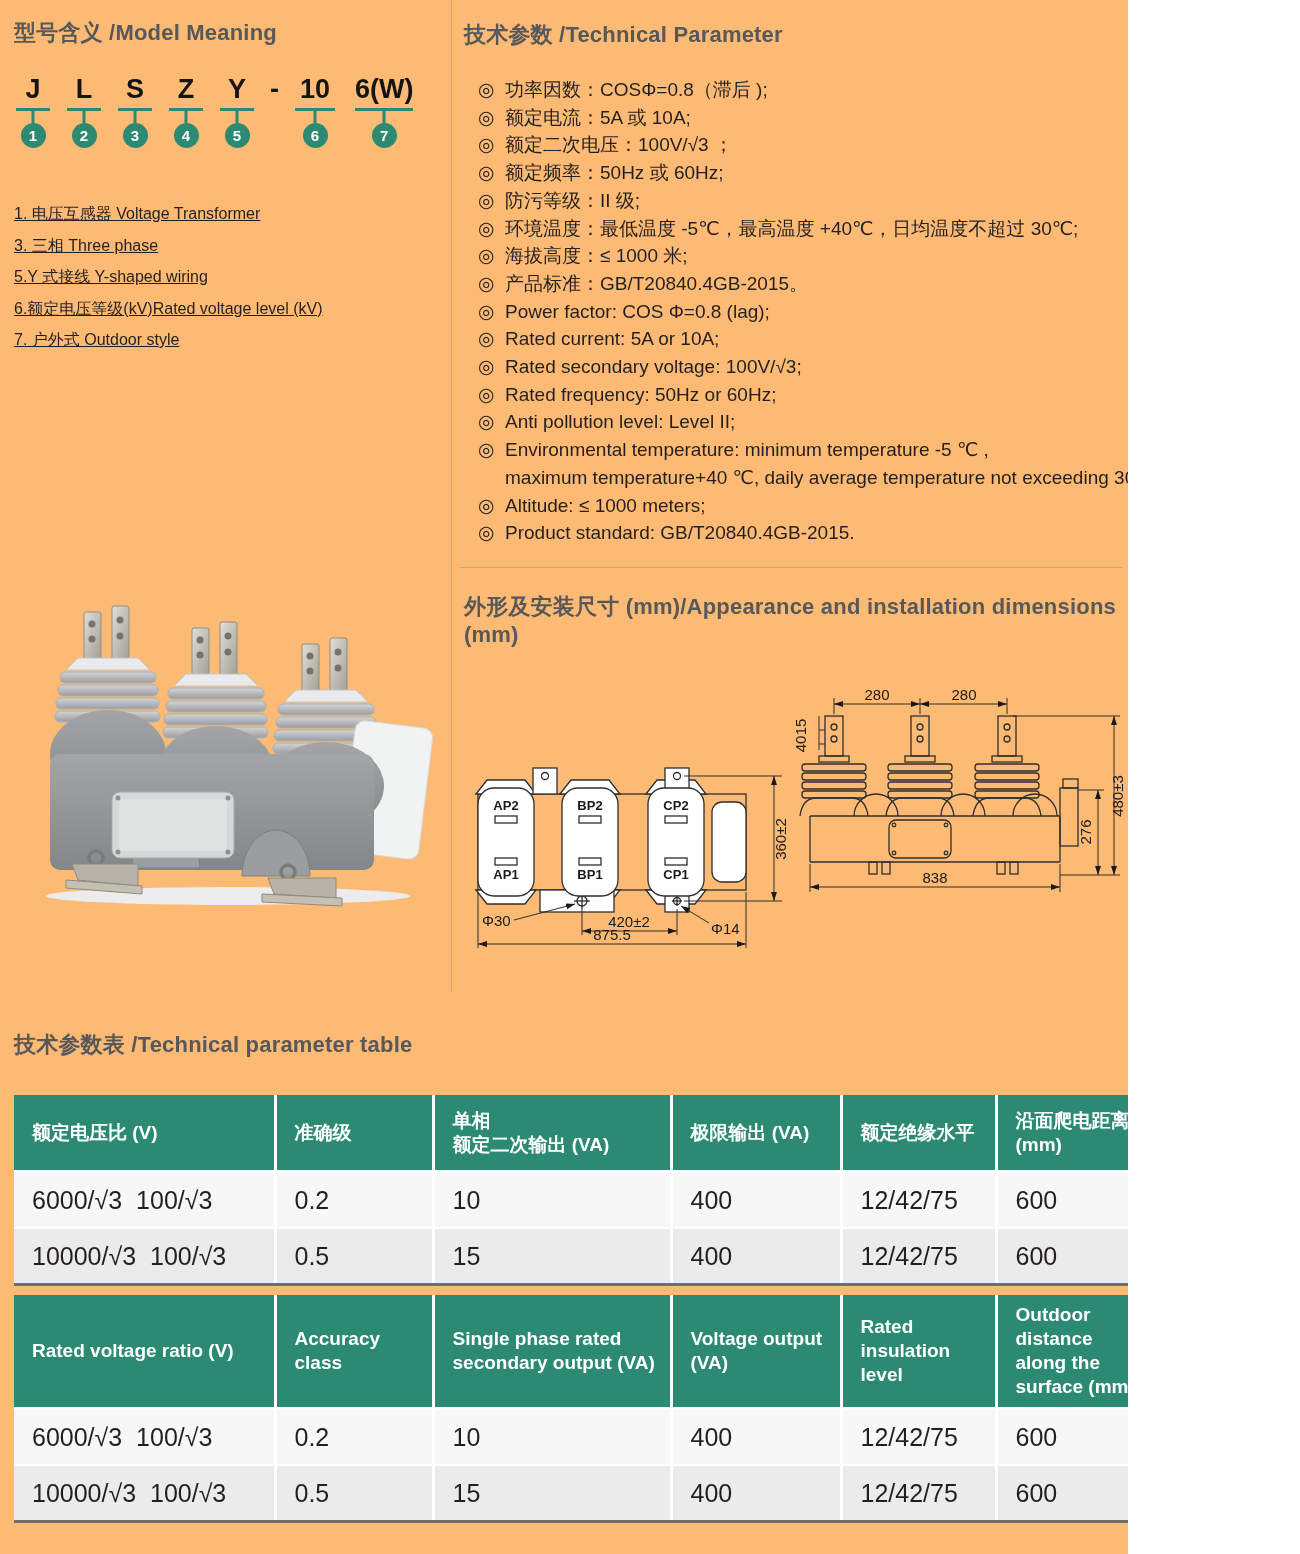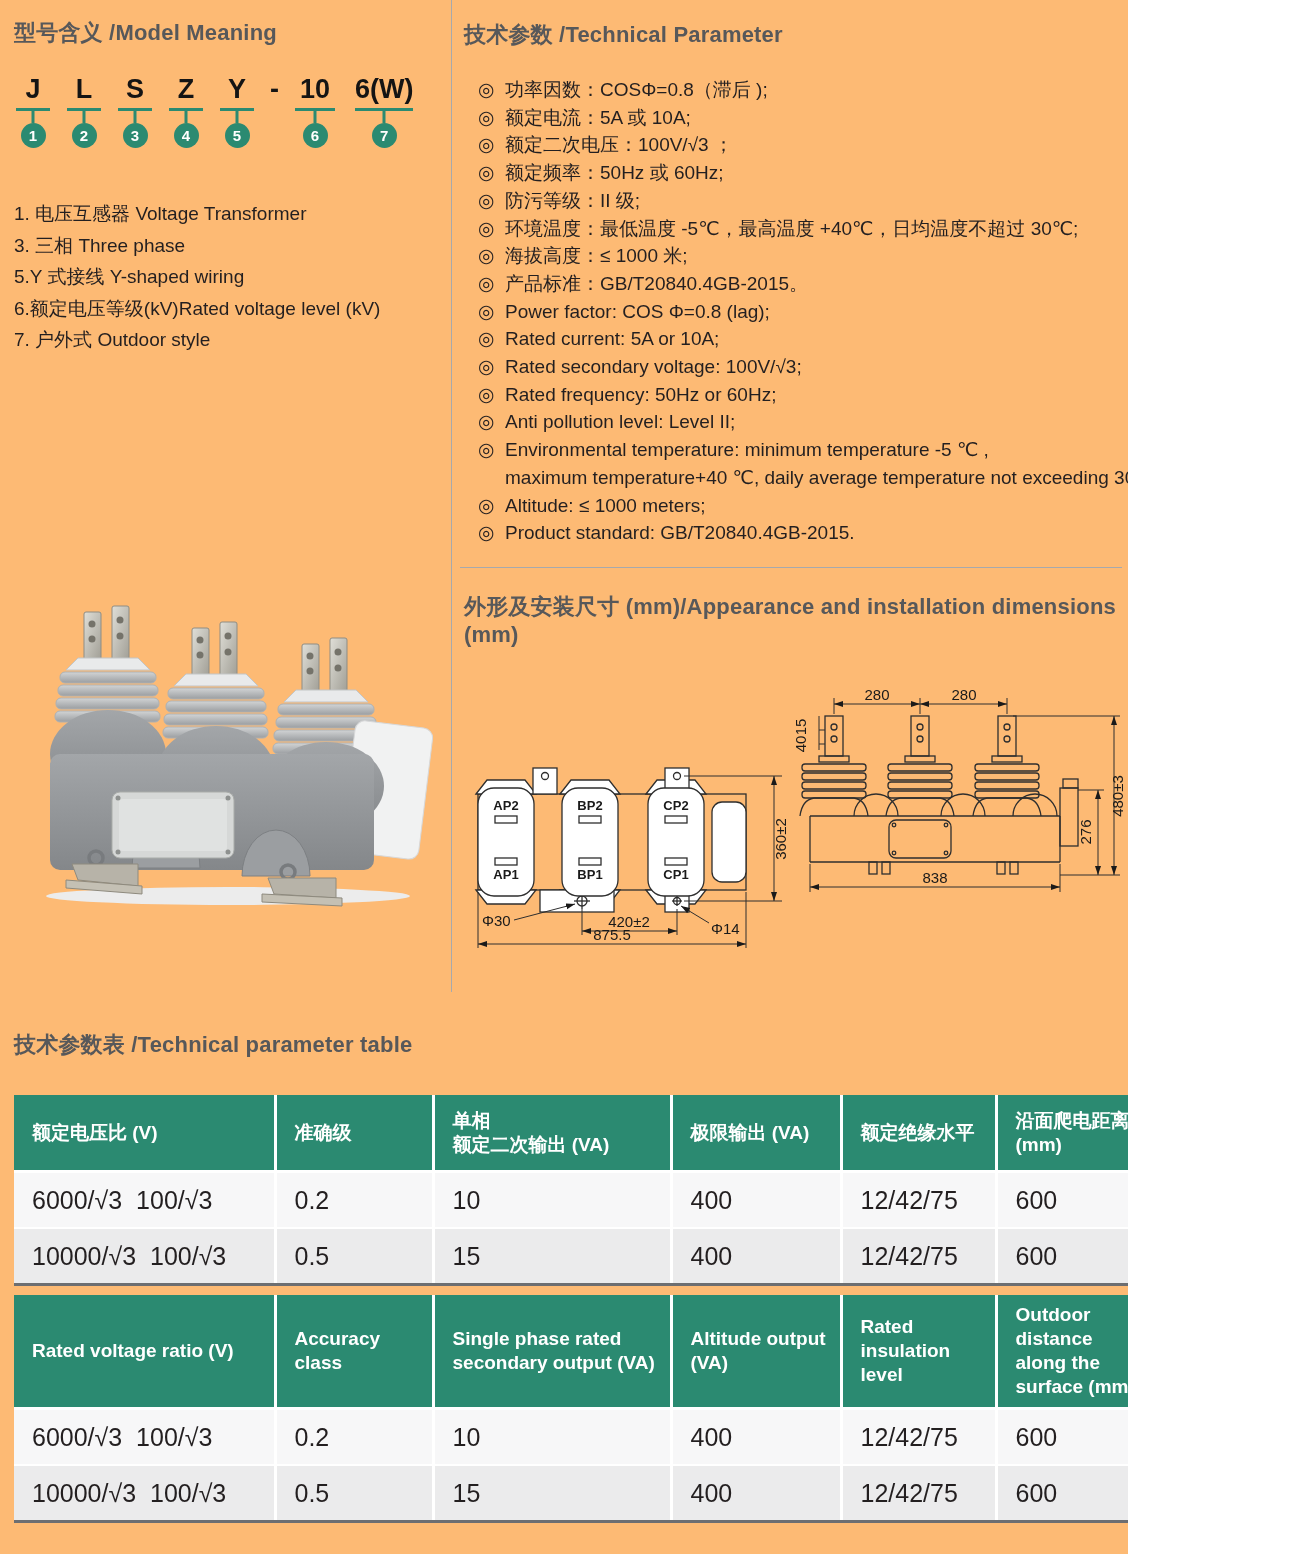--- a/index.html
+++ b/index.html
@@ -12,21 +12,21 @@
   .code-row{position:absolute;left:16px;top:74px;display:flex;align-items:flex-start;}
   .code-part{display:flex;flex-direction:column;align-items:center;}
   .code-char{font-size:27px;font-weight:bold;color:#141414;line-height:30px;}
   .code-tick{position:relative;height:15px;margin-top:4px;}
   .code-tick::before{content:"";position:absolute;left:0;right:0;top:0;height:3px;background:#2b8a71;}
   .code-tick::after{content:"";position:absolute;left:50%;top:0;width:3px;height:15px;background:#2b8a71;transform:translateX(-50%);}
   .code-num{width:25px;height:25px;border-radius:50%;background:#2b8a71;color:#fff;font-size:15px;
             font-weight:bold;display:flex;align-items:center;justify-content:center;margin-top:0px;}
   .no-marker .code-tick,.no-marker .code-num{visibility:hidden;}
   
-  .legend{position:absolute;left:14px;top:198px;font-size:19px;line-height:31.5px;color:#231f20;}
+  .legend{position:absolute;left:14px;top:198px;font-size:16px;line-height:31.5px;color:#231f20;text-decoration:underline;}
   
   .params{position:absolute;left:478px;top:76px;width:812px;}
   .param-line{display:flex;font-size:19px;line-height:27.7px;color:#231f20;}
   .param-line .bullet{width:27px;flex:0 0 27px;}
   .param-line .ptext{white-space:pre-line;}
   
   .ptable{position:absolute;left:14px;width:1272px;border-collapse:collapse;table-layout:fixed;}
   .ptable th{background:#2b8a71;color:#fff;font-weight:bold;font-size:19px;text-align:left;
              padding:8px 8px 8px 18px;border-right:3px solid #fff;border-bottom:3px solid #fff;
              vertical-align:middle;white-space:pre-wrap;line-height:24px;}
@@ -496,21 +496,21 @@
         <col style="width:170px">
       <col style="width:155px">
         <col style="width:154px">
         <col style="width:136px">
     </colgroup>
     <tbody>
         <tr>
       <th>Rated voltage ratio (V)</th>
       <th>Accuracy class</th>
       <th>Single phase rated secondary output (VA)</th>
-      <th>Altitude output (VA)</th>
+      <th>Voltage output (VA)</th>
       <th>Rated insulation level</th>
       <th>Outdoor distance along the surface (mm)</th>
       <th>Weight (Kg)</th>
     </tr>
     <tr class="r1">
       <td>6000/√3  100/√3</td>
       <td>0.2</td>
       <td>10</td>
       <td>400</td>
       <td>12/42/75</td>

